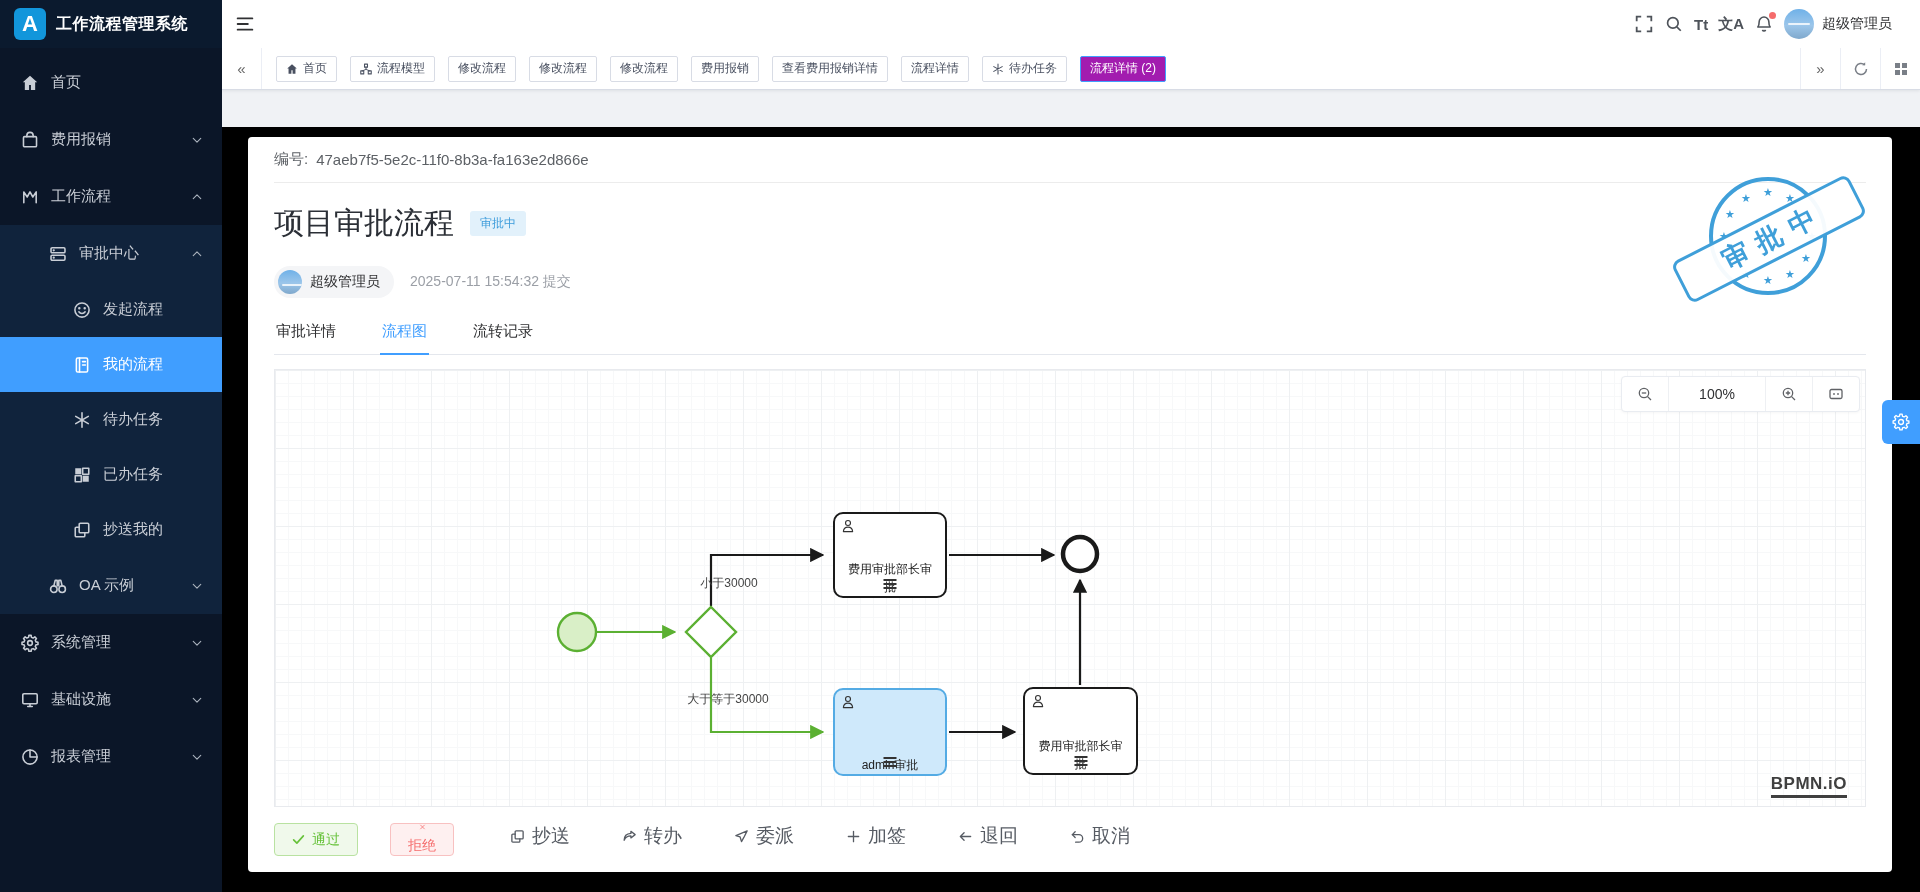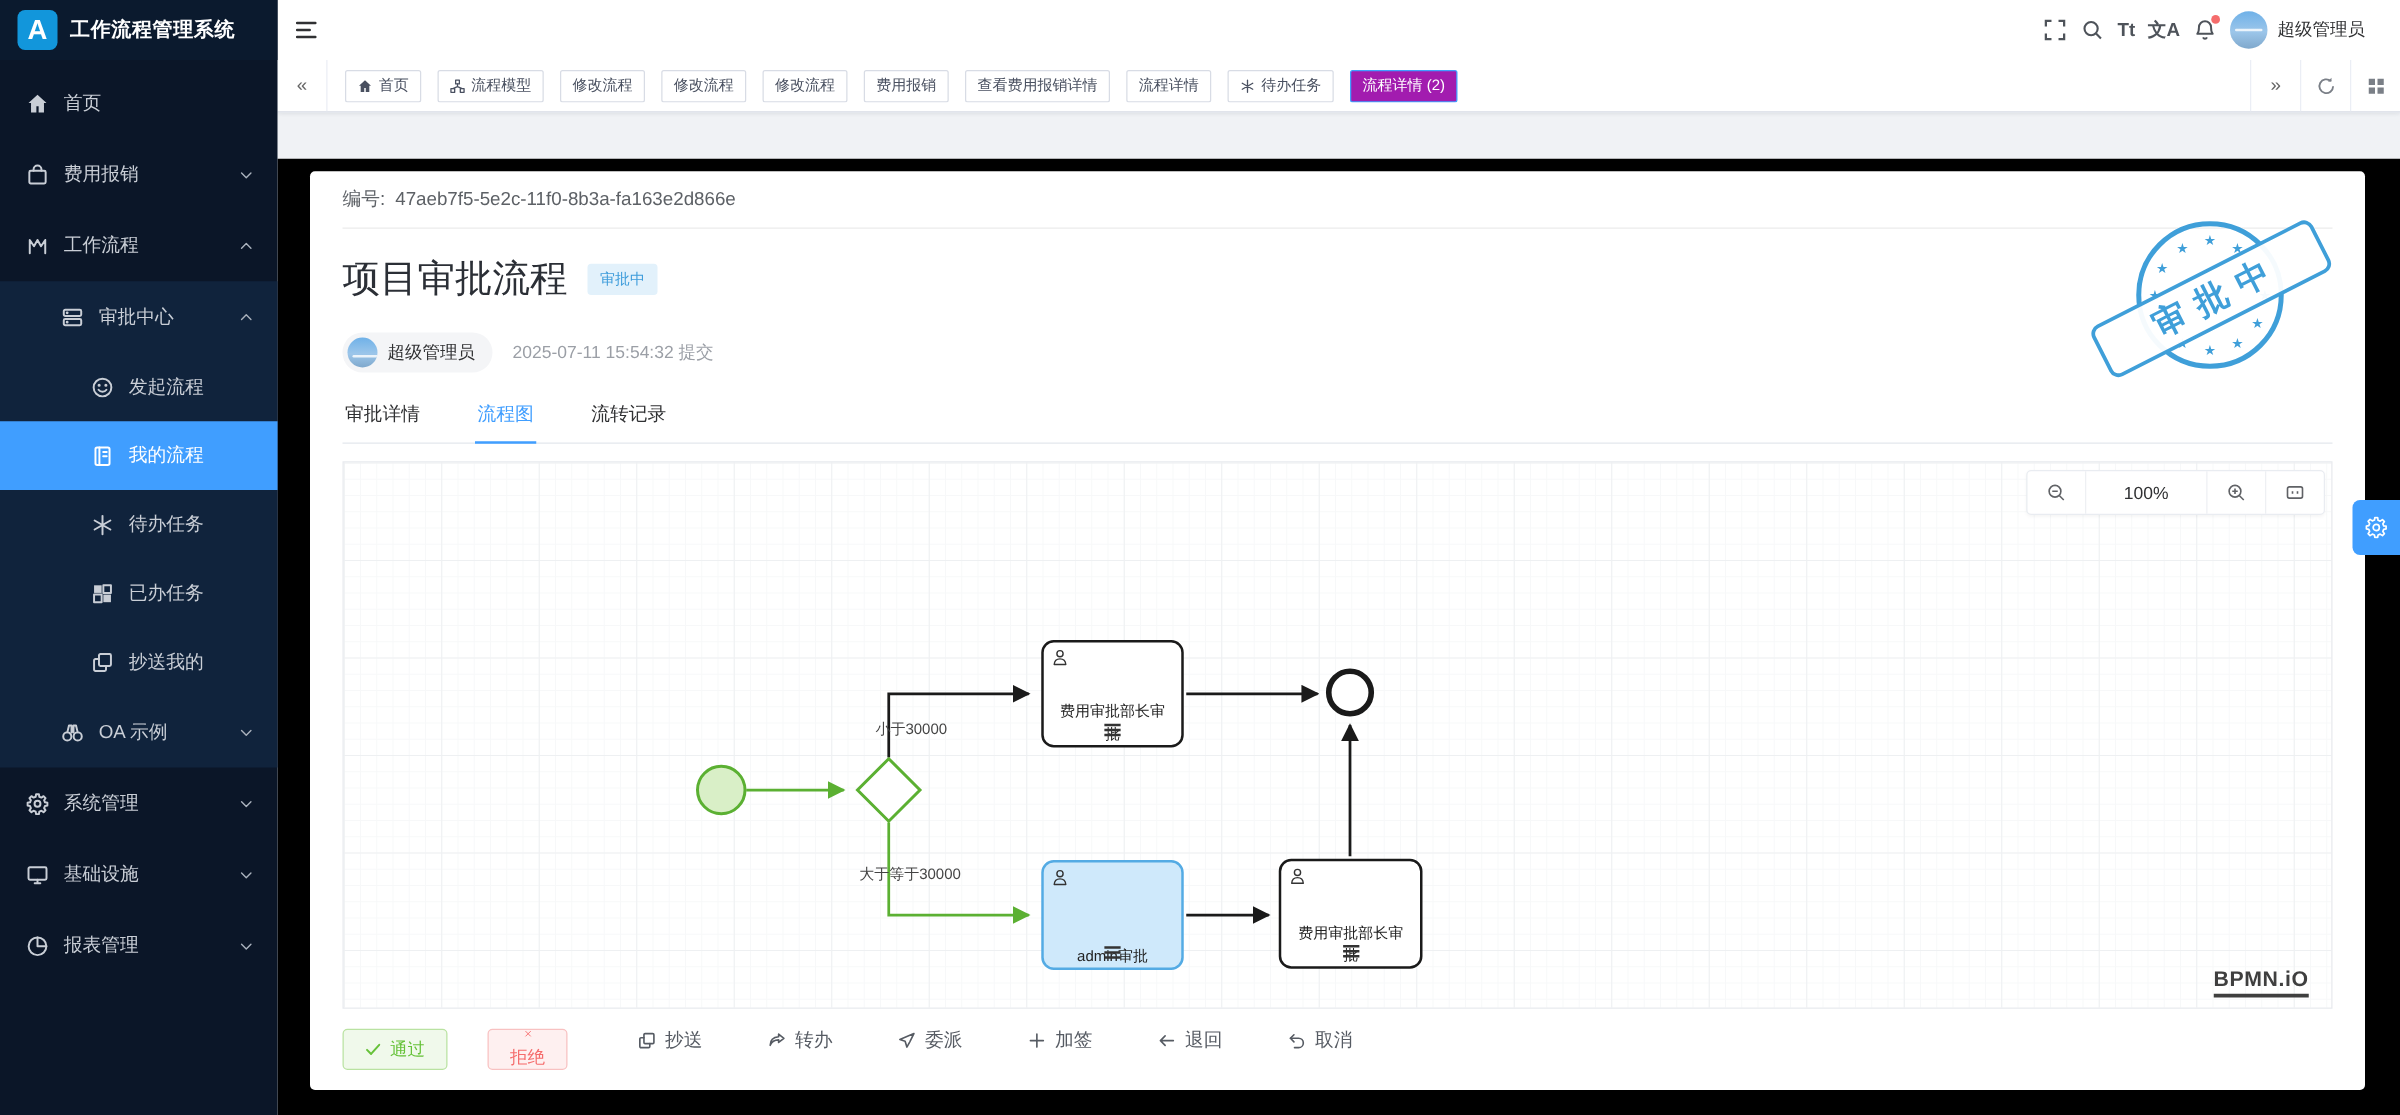--- a/index.html
+++ b/index.html
@@ -100,21 +100,21 @@
   .watermark { position:absolute; right:18px; bottom:8px; font-weight:bold; font-size:17px; color:#3f3f3f;
     border-bottom:3px solid #3f3f3f; letter-spacing:.5px; padding-bottom:1px; cursor:pointer; }
 
   
   .action-bar { margin-top:16px; display:flex; align-items:flex-start; }
   .btn { display:inline-flex; align-items:center; gap:7px; height:33px; padding:0 17px; border-radius:4px;
     font-size:14px; cursor:pointer; border:1px solid transparent; }
   .btn svg { width:13px; height:13px; }
   .btn.approve { background:#f0f9eb; border-color:#b9e2a1; color:#67c23a; margin-right:32px; }
   .btn.reject { background:#fef0f0; border-color:#f8c1c1; color:#f56c6c; margin-right:56px;flex-direction:column; }
-  .btn-text { display:inline-flex; align-items:center; gap:7px; color:#565b63; font-size:15px; cursor:pointer; margin-right:52px; }
+  .btn-text { display:inline-flex; align-items:center; gap:7px; color:#565b63; font-size:19px; cursor:pointer; margin-right:52px; }
   .btn-text svg { width:15px; height:15px; }
 
   
   .stamp { position:absolute; right:38px; top:26px; width:170px; height:152px; pointer-events:none; }
   .stamp-ring { position:absolute; left:25px; top:14px; width:118px; height:118px; border:4px solid #3f9fd9; border-radius:50%; }
   .stamp-star { position:absolute; color:#3f9fd9; font-size:11px; }
   .stamp-banner { position:absolute; left:-14px; top:53px; width:198px; height:46px; background:rgba(255,255,255,.95);
     border:3px solid #3f9fd9; border-radius:8px; transform:rotate(-27deg); display:flex; align-items:center; justify-content:center;
     color:#3f9fd9; font-size:27px; font-weight:bold; letter-spacing:10px; text-indent:10px; }
 

